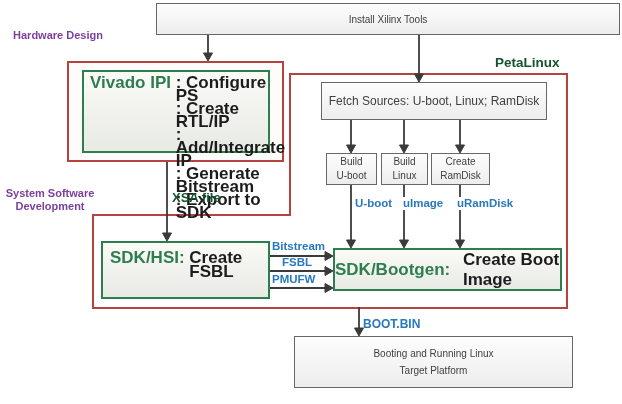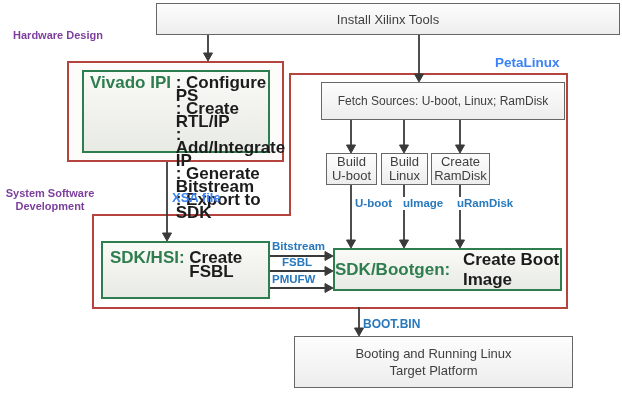--- a/index.html
+++ b/index.html
@@ -9,21 +9,21 @@
     color:var(--text);
   }
   .stage *{box-sizing:border-box;}
   svg.connectors{position:absolute;left:0;top:0;width:622px;height:404px;}
 
   .box{
     position:absolute;
     border:1px solid #676767;
     background:linear-gradient(180deg,#fdfdfd 0%,#ededed 100%);
     color:var(--text);
-    font-size:13px;line-height:15px;
+    font-size:10px;line-height:15px;
     display:flex;align-items:center;justify-content:center;text-align:center;
   }
   .box .two-line{display:flex;flex-direction:column;line-height:14px;}
 
   .red-rect{
     position:absolute;
     border:2px solid var(--red);
     background:#fefbfb;
   }
   .green-box{
@@ -34,21 +34,21 @@
     font-weight:bold;font-size:17px;
   }
   .green-title{color:var(--green);font-weight:bold;white-space:pre;}
   .steps-row{display:flex;align-items:flex-start;}
   .steps-col{display:flex;flex-direction:column;}
 
   .caption{
     position:absolute;color:var(--purple);font-weight:bold;
     font-size:11px;line-height:13px;text-align:center;
   }
-  .big-label{position:absolute;color:#3b82f6;font-weight:bold;font-size:13px;}
+  .big-label{position:absolute;color:#14532d;font-weight:bold;font-size:13px;}
   .blue-label{position:absolute;color:var(--blue);font-weight:bold;font-size:11.5px;line-height:13px;}
   .blue-label.on-line{background:#fff;padding:0 2px;}
 </style>
 </head>
 <body>
 
 <div class="stage">
 
   <svg class="connectors">
 
@@ -130,21 +130,21 @@
         <div>: Create RTL/IP</div>
         <div>: Add/Integrate IP</div>
         <div>: Generate Bitstream</div>
         <div>: Export to SDK</div>
       </div>
     </div>
   </div>
 
   <div class="big-label" style="left:495px;top:55px;font-size:13.5px;">PetaLinux</div>
 
-  <div class="box" style="left:321px;top:82px;width:244px;height:38px;font-size:12px;">
+  <div class="box" style="left:321px;top:82px;width:226px;height:38px;font-size:12px;">
     <span>Fetch Sources: U-boot, Linux; RamDisk</span>
   </div>
 
   <div class="box" style="left:326px;top:153px;width:51px;height:32px;">
     <div class="two-line">
       <span>Build</span>
       <span>U-boot</span>
     </div>
   </div>
   <div class="box" style="left:381px;top:153px;width:47px;height:32px;">

